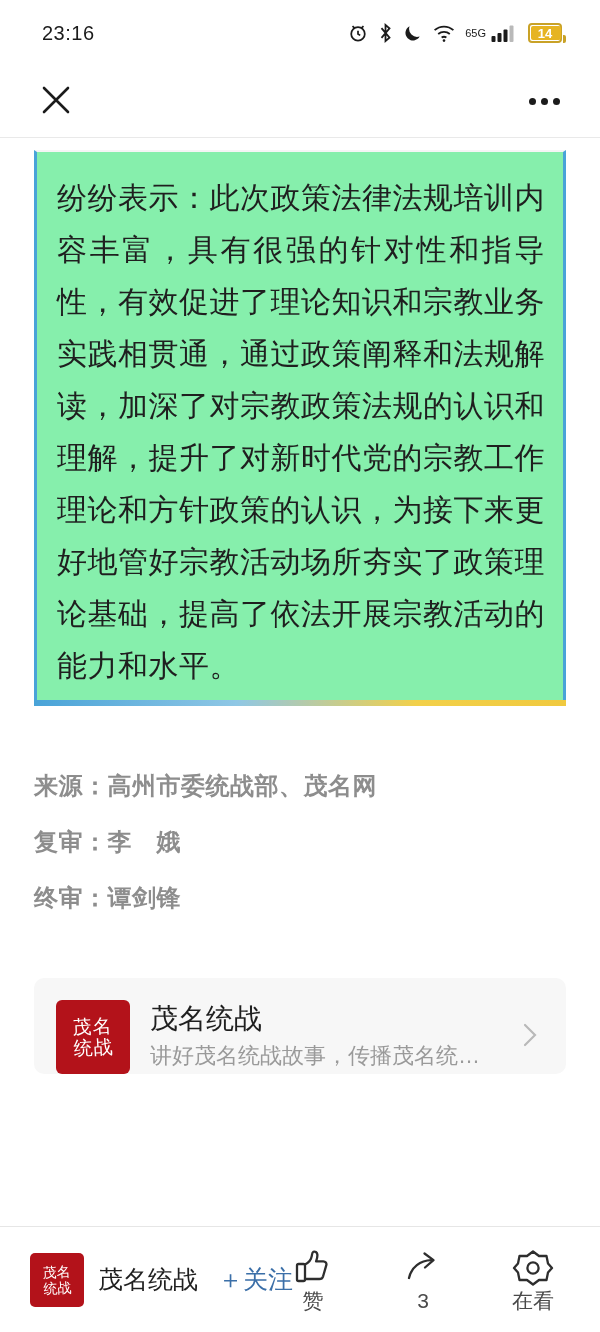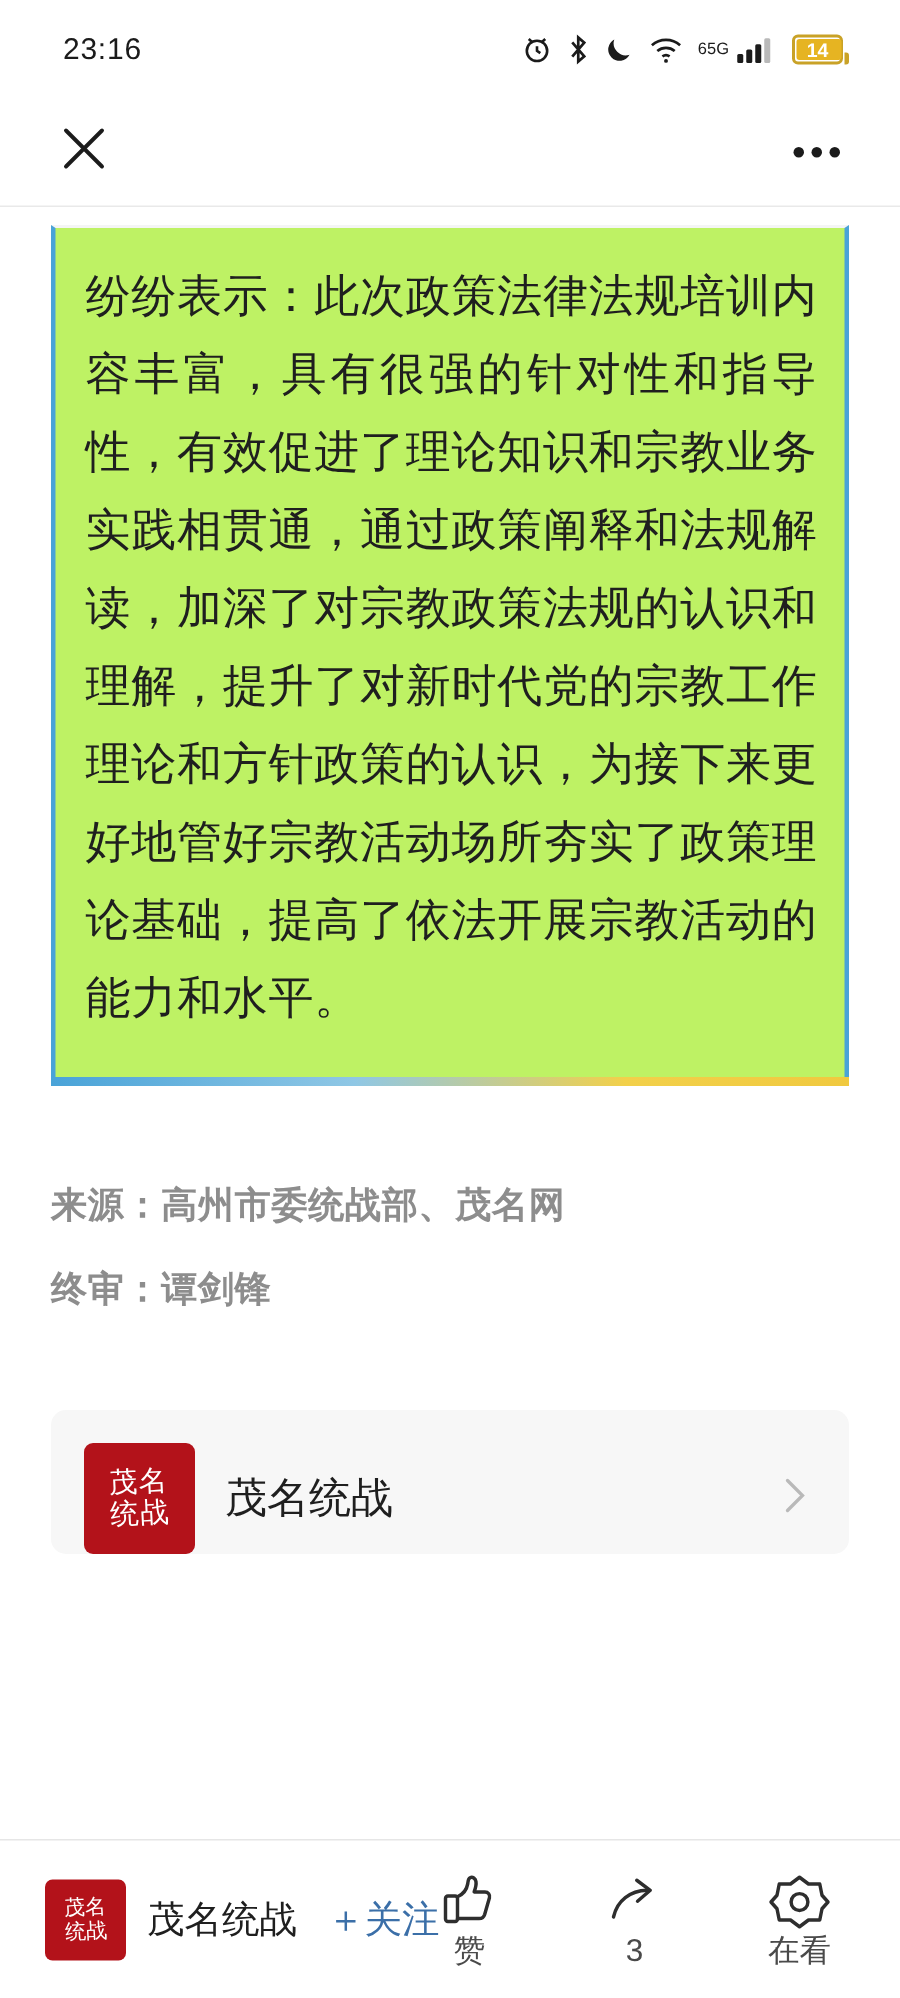--- a/index.html
+++ b/index.html
@@ -104,25 +104,25 @@
   .dot { width: 7px; height: 7px; border-radius: 50%; background: #1b1b1b; }
 
   
   .content {
     flex: 1 1 auto;
     overflow: hidden;
     padding: 0 0 0 0;
   }
   .quote-card {
     margin: 12px 34px 0 34px;
-    background: #bef264;
+    background: #86efac;
     border-left: 3px solid #49a3d8;
     border-right: 3px solid #49a3d8;
     border-top: 2px solid #f5f5f5;
-    padding: 20px 18px 26px 20px;
+    padding: 20px 18px 8px 20px;
     position: relative;
   }
   .quote-card::after {
     content: "";
     position: absolute;
     left: -3px; right: -3px; bottom: -6px;
     height: 6px;
     background: linear-gradient(90deg,#49a3d8 0%, #8fc7e5 38%, #f2d04a 72%, #f0c93f 100%);
   }
   .quote-text {
@@ -346,30 +346,32 @@
   </div>
 
   <div class="content">
 
     <div class="quote-card">
       <div class="quote-text">纷纷表示：此次政策法律法规培训内容丰富，具有很强的针对性和指导性，有效促进了理论知识和宗教业务实践相贯通，通过政策阐释和法规解读，加深了对宗教政策法规的认识和理解，提升了对新时代党的宗教工作理论和方针政策的认识，为接下来更好地管好宗教活动场所夯实了政策理论基础，提高了依法开展宗教活动的能力和水平。</div>
     </div>
 
     <div class="credits">
       <div class="credit-line">来源：高州市委统战部、茂名网</div>
+      <div class="credit-line">复审：李　娥</div>
       <div class="credit-line">终审：谭剑锋</div>
     </div>
 
     <div class="oa-card">
       <div class="oa-top">
         <div class="oa-logo">
           <div class="seal">茂名<br>统战</div>
         </div>
         <div class="oa-meta">
           <div class="oa-name">茂名统战</div>
+          <div class="oa-desc">讲好茂名统战故事，传播茂名统…</div>
         </div>
         <div class="chev">
           <svg width="20" height="32" viewBox="0 0 20 32" fill="none" stroke="#b9b9b9" stroke-width="2.2" stroke-linecap="round">
             <path d="M5 6 15 16 5 26"></path>
           </svg>
         </div>
       </div>
     </div>
 
   </div>

